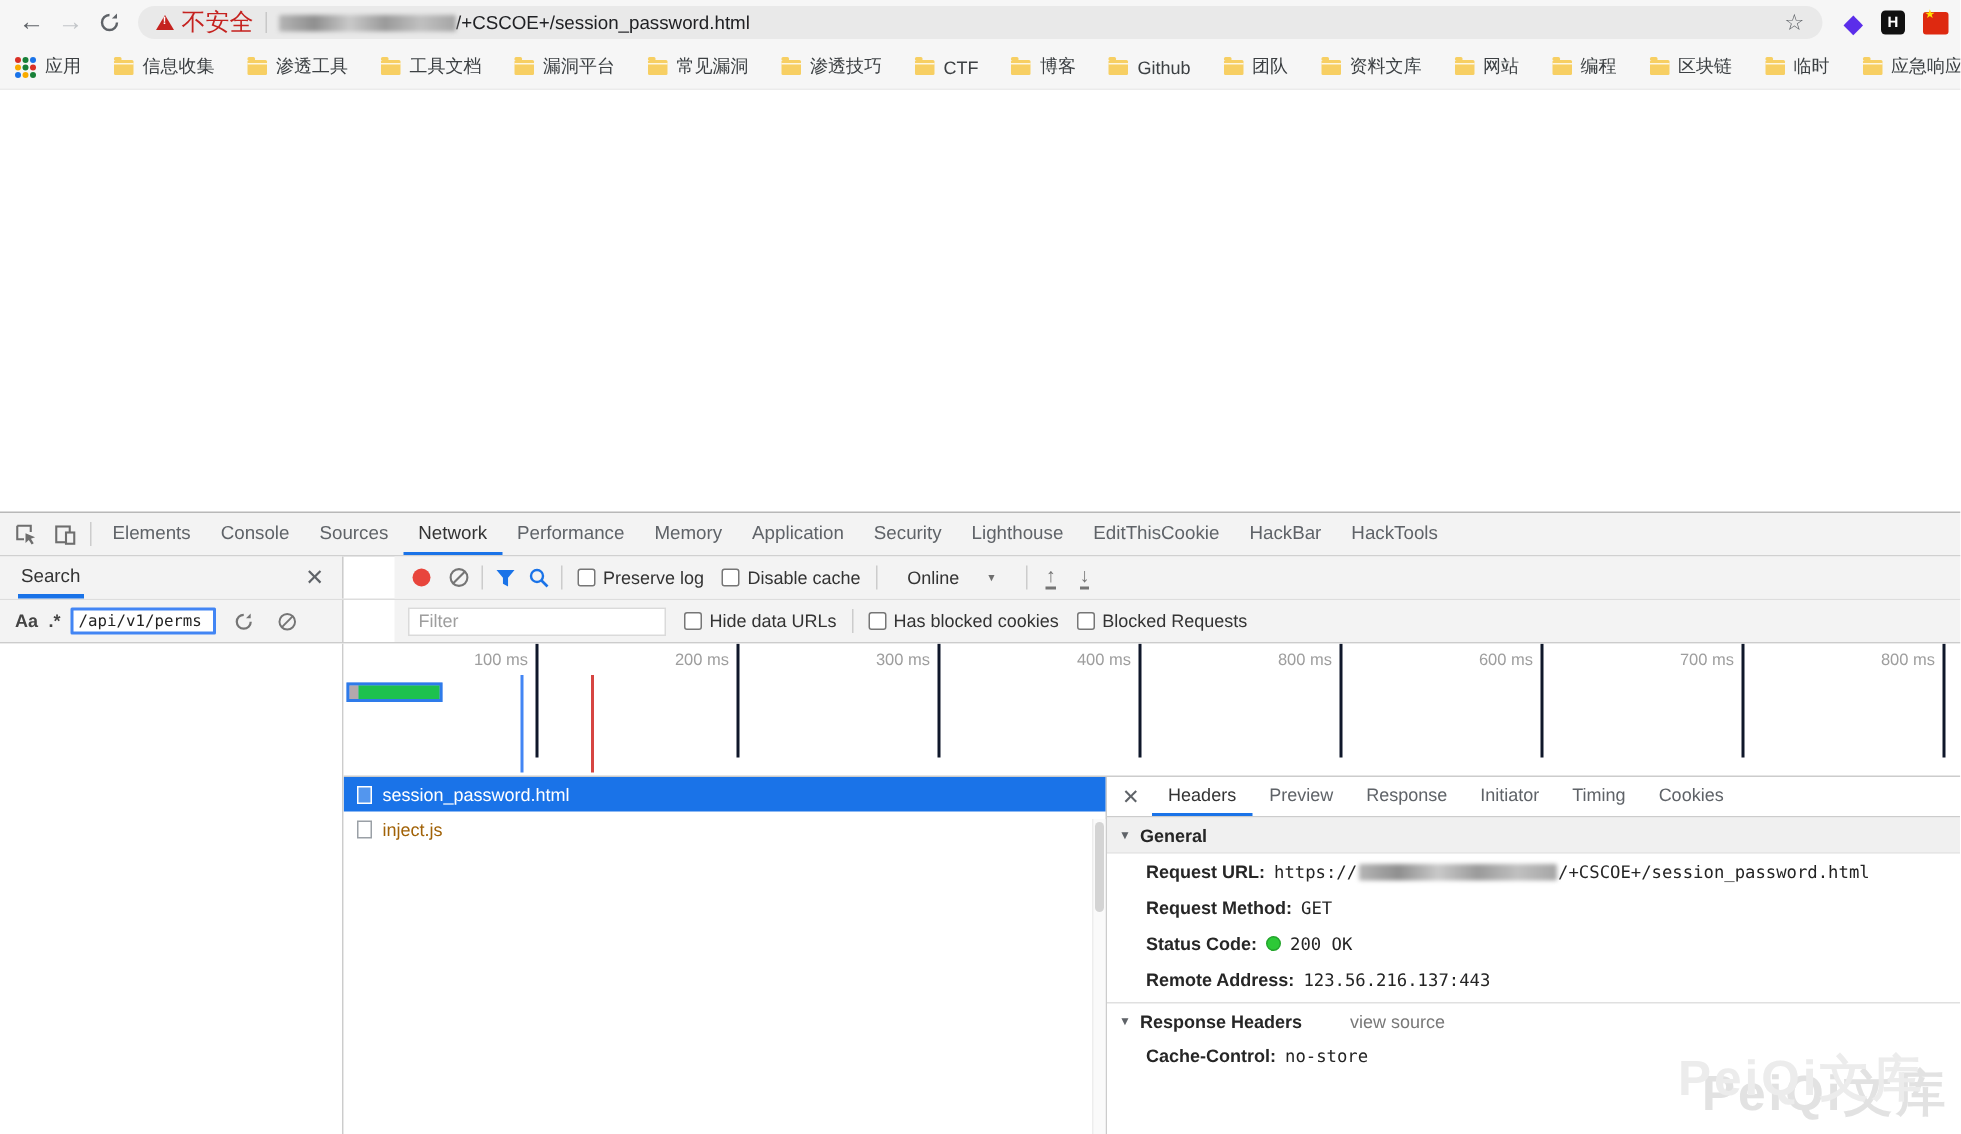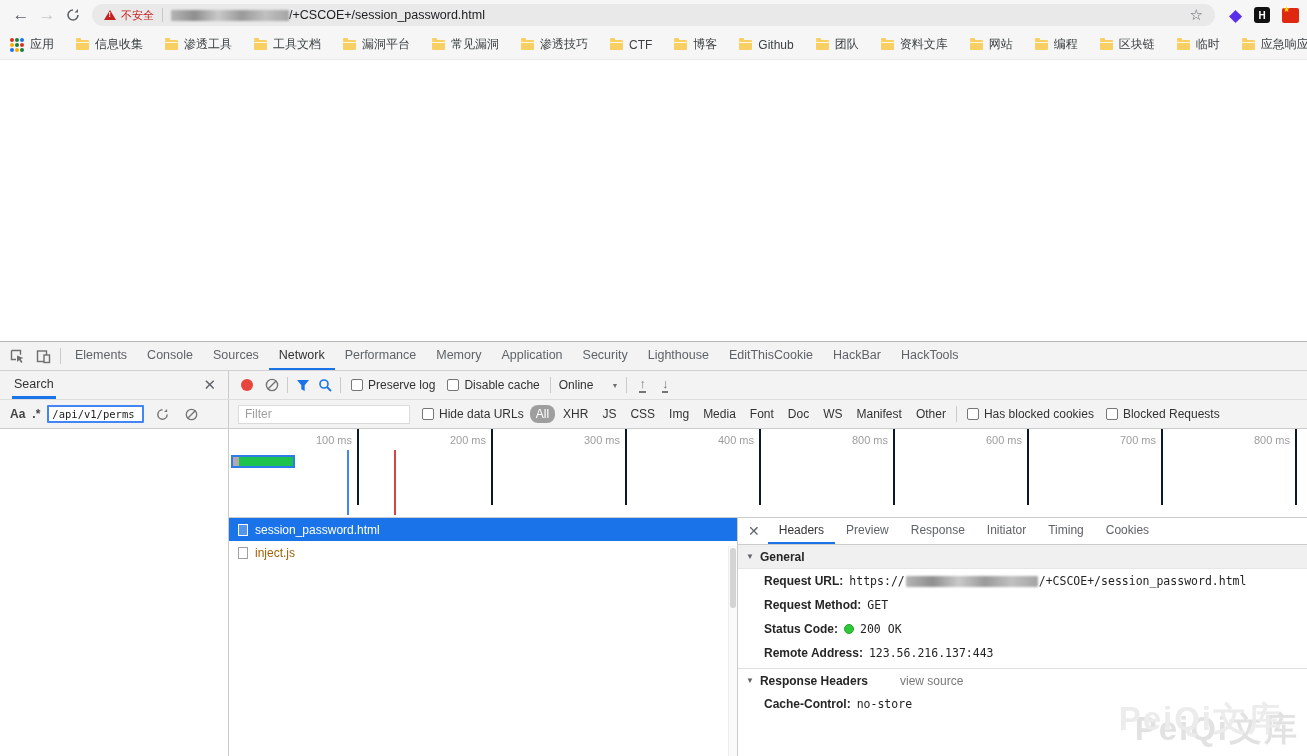--- a/index.html
+++ b/index.html
@@ -7,21 +7,21 @@
   body { font-family:"Liberation Sans", sans-serif; background:#fff; color:#333; position:relative; display:flex; flex-direction:column; }
 
   
   .browser-toolbar { height:30px; background:#f6f6f6; display:flex; align-items:center; padding:0 8px; flex:0 0 auto; }
   .nav-btn { font-size:17px; color:#5f6368; width:26px; text-align:center; cursor:pointer; }
   .nav-btn.disabled { color:#c3c6c9; }
   .reload-icon svg { display:block; margin:0 auto; }
   .omnibox { flex:1; height:22px; background:#e9e9e9; border-radius:11px; margin:0 10px 0 6px; display:flex; align-items:center; padding:0 12px; font-size:12.5px; overflow:hidden; }
   .warn-tri { width:0; height:0; border-left:6px solid transparent; border-right:6px solid transparent; border-bottom:10px solid #c5221f; position:relative; margin-right:5px; flex:0 0 auto; }
   .warn-tri::after { content:"!"; position:absolute; left:-1.5px; top:1px; color:#fff; font-size:7px; font-weight:bold; }
-  .not-secure { color:#c5221f; font-size:11px; margin-right:8px; white-space:nowrap; }
+  .not-secure { color:#c5221f; font-size:16px; margin-right:8px; white-space:nowrap; }
   .omni-sep { width:1px; height:14px; background:#c8c8c8; margin-right:8px; }
   .redact { display:inline-block; height:11px; background:linear-gradient(90deg,#b5b5b5,#8f8f8f 20%,#c9c9c9 40%,#9a9a9a 60%,#c0c0c0 80%,#a5a5a5); filter:blur(1.3px); border-radius:1px; vertical-align:middle; }
   .url-text { color:#202124; white-space:nowrap; }
   .star-icon { margin-left:auto; font-size:15px; color:#5f6368; flex:0 0 auto; }
   .ext-area { display:flex; align-items:center; gap:12px; margin-left:4px; }
   .ext-diamond { color:#5b2eea; font-size:17px; line-height:1; }
   .ext-h { width:16px; height:16px; background:#111; color:#fff; border-radius:3px; font-size:10px; font-weight:bold; display:flex; align-items:center; justify-content:center; }
   .ext-flag { width:17px; height:15px; background:#de2910; border-radius:2px; position:relative; }
   .ext-flag::after { content:"★"; position:absolute; left:1px; top:-3px; color:#ffde00; font-size:8px; }
 
@@ -38,34 +38,34 @@
   .page-content { flex:1; background:#fff; }
 
   
   .devtools { flex:0 0 auto; height:415px; border-top:1px solid #b8b8b8; display:flex; flex-direction:column; background:#fff; font-size:12px; }
   .dt-tabbar { height:29px; background:#f3f3f3; border-bottom:1px solid #d0d0d0; display:flex; align-items:center; padding:0 4px; flex:0 0 auto; }
   .dt-icon-btn { width:26px; height:24px; display:flex; align-items:center; justify-content:center; cursor:pointer; }
   .dt-sep { width:1px; height:16px; background:#ccc; margin:0 4px; }
   .dt-tab { padding:0 10px; height:28px; display:flex; align-items:center; color:#5f6368; font-size:12.5px; cursor:pointer; border-bottom:2px solid transparent; }
   .dt-tab.active { color:#333; border-bottom-color:#1a73e8; }
 
-  .dt-row { height:29px; display:flex; flex:0 0 auto; }
+  .dt-row { height:29px; display:flex; flex:0 0 auto;gap:34px; }
   .left-col { width:229px; flex:0 0 auto; border-right:1px solid #ccc; background:#f3f3f3; display:flex; align-items:center; }
   .right-col { flex:1; background:#f3f3f3; display:flex; align-items:center; overflow:hidden; }
   .dt-row.r1 { border-bottom:1px solid #ddd; }
   .dt-row.r2 { border-bottom:1px solid #ccc; }
 
   .search-tab { margin-left:12px; height:28px; display:flex; align-items:center; font-size:12.5px; color:#333; border-bottom:3px solid #1a73e8; padding:0 2px; }
   .close-x { margin-left:auto; margin-right:12px; color:#5f6368; font-size:15px; cursor:pointer; }
 
   .record-dot { width:12px; height:12px; border-radius:50%; background:#e8453c; margin:0 8px 0 12px; cursor:pointer; }
   .icon-14 { width:22px; height:22px; display:flex; align-items:center; justify-content:center; cursor:pointer; }
   .chk { display:flex; align-items:center; gap:5px; color:#333; margin:0 6px; cursor:pointer; white-space:nowrap; }
   .chk .box { width:12px; height:12px; border:1px solid #767676; border-radius:2px; background:#fff; flex:0 0 auto; }
-  .dropdown { display:flex; align-items:center; gap:18px; color:#333; margin:0 4px; cursor:pointer; }
+  .dropdown { display:flex; align-items:center; gap:18px; color:#333; margin:0 16px; cursor:pointer; }
   .caret { font-size:7px; color:#6e6e6e; }
   .arrow-btn { font-size:13px; color:#757575; border-bottom:2px solid #757575; line-height:11px; height:15px; margin:0 8px; cursor:pointer; }
 
   .sq-row { gap:7px; padding-left:10px; }
   .toggle-aa { font-size:12px; font-weight:bold; color:#444; cursor:pointer; }
   .toggle-re { font-size:12px; font-weight:bold; color:#444; cursor:pointer; }
   .search-input { width:97px; height:18px; border:2px solid #4285f4; border-radius:1px; background:#fff; font-family:"DejaVu Sans Mono",monospace; font-size:10.5px; color:#222; padding:0 3px; outline:none; }
   .filter-input { width:172px; height:19px; border:1px solid #dadada; background:#fff; font-size:12px; padding:0 6px; margin-left:9px; outline:none; }
   .filter-input::placeholder { color:#9e9e9e; }
   .chips { display:flex; align-items:center; gap:2px; }
@@ -327,34 +327,20 @@
             <line x1="3" y1="11" x2="11" y2="3" stroke="#757575" stroke-width="1.4"></line>
           </svg>
       </span>
     </div>
     <div class="right-col">
       <input class="filter-input" placeholder="Filter" style="">
       <label class="chk" style="margin-left:12px">
           <span class="box"></span>
           <span>Hide data URLs</span>
         </label>
-      <div class="chips">
-
-      <span class="chip active">All</span>
-          <span class="chip">XHR</span>
-          <span class="chip">JS</span>
-          <span class="chip">CSS</span>
-          <span class="chip">Img</span>
-          <span class="chip">Media</span>
-          <span class="chip">Font</span>
-          <span class="chip">Doc</span>
-          <span class="chip">WS</span>
-          <span class="chip">Manifest</span>
-          <span class="chip">Other</span>
-        </div>
       <span class="dt-sep"></span>
       <label class="chk">
           <span class="box"></span>
           <span>Has blocked cookies</span>
         </label>
       <label class="chk">
           <span class="box"></span>
           <span>Blocked Requests</span>
         </label>
     </div>

